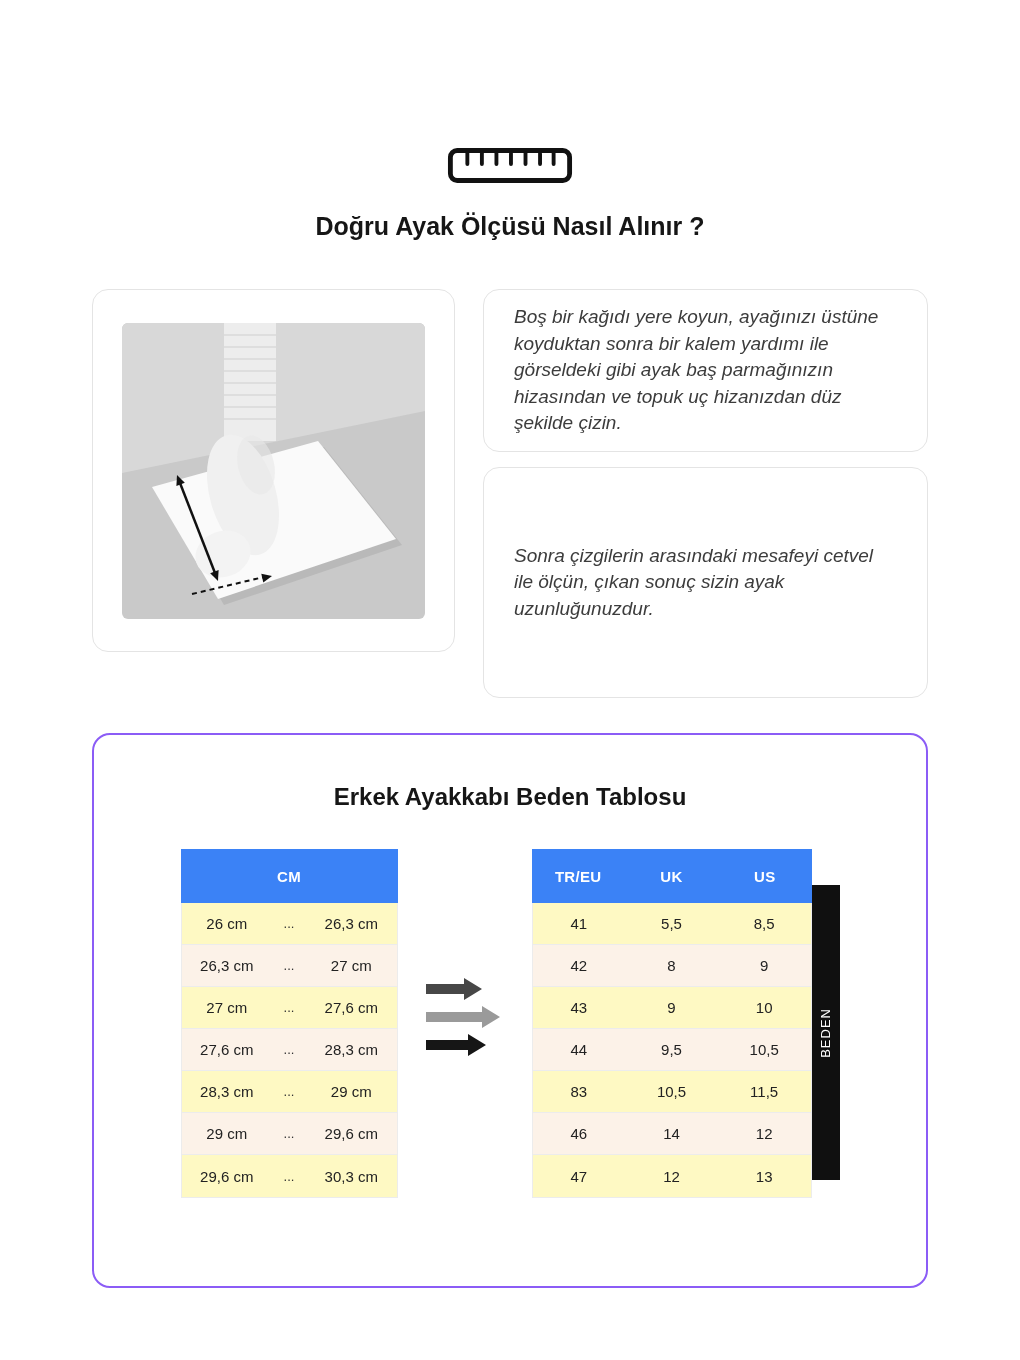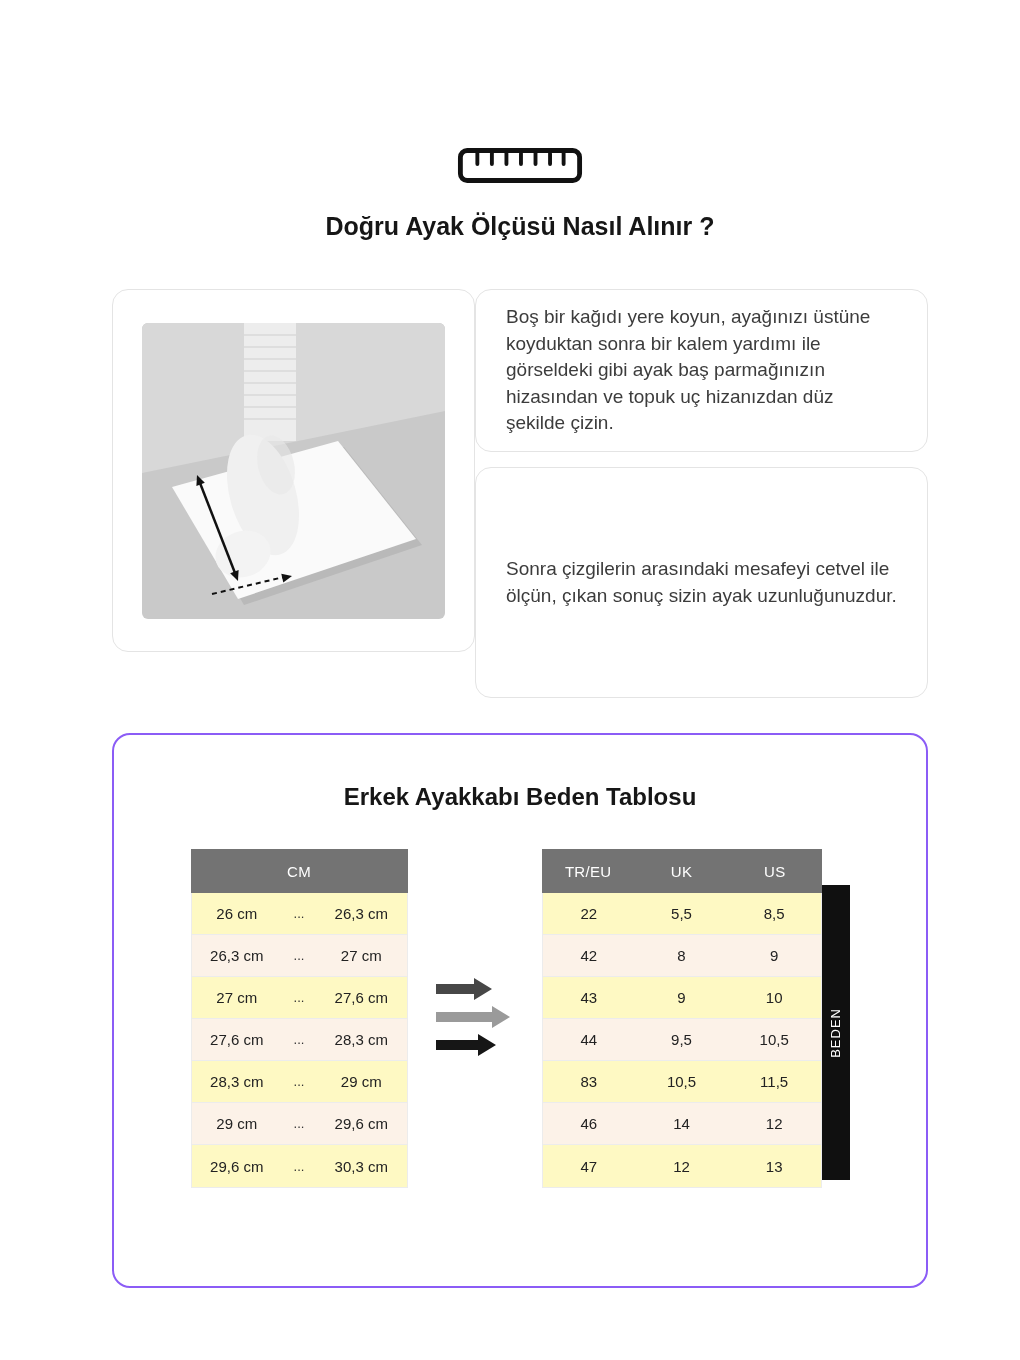--- a/index.html
+++ b/index.html
@@ -5,32 +5,31 @@
   * { box-sizing: border-box; }
   html, body { margin: 0; padding: 0; background: #ffffff; }
   .page {
     position: relative;
     width: 1020px;
     height: 1360px;
     background: #ffffff;
     font-family: "Liberation Sans", "DejaVu Sans", sans-serif;
     color: #1a1a1a;
     overflow: hidden;
-    padding-left: 20px;
   }
   .ruler-wrap { padding-top: 146px; display: flex; justify-content: center; }
   .ruler-wrap svg { display: block; }
   .page-title {
     margin: 26px 0 0;
     text-align: center;
     font-size: 25px;
     font-weight: 700;
     color: #161616;
   }
-  .top-row { display: flex; margin: 48px 92px 0; }
+  .top-row { display: flex; gap: 28px; margin: 48px 92px 0; font-style: italic; }
   .photo-card {
     width: 363px; height: 363px; flex: 0 0 363px;
     border: 1px solid #e4e4e4; border-radius: 16px;
     display: flex; align-items: center; justify-content: center;
     background: #fff;
   }
   .photo-card svg { border-radius: 6px; }
   .right-col { flex: 1; display: flex; flex-direction: column; gap: 15px; }
   .info-box {
     border: 1px solid #e4e4e4; border-radius: 16px;
@@ -50,23 +49,23 @@
     background: #fff;
   }
   .chart-title {
     margin: 48px 0 0;
     text-align: center;
     font-size: 24px; font-weight: 700; color: #161616;
   }
   .tables { display: flex; justify-content: center; margin-top: 38px; }
 
   .tbl-head {
-    height: 44px; background: #737373; color: #ffffff;
+    height: 54px; background: #3b82f6; color: #ffffff;
     display: flex; align-items: center; justify-content: center;
-    font-size: 15px; letter-spacing: .3px;
+    font-size: 15px; letter-spacing: .3px; font-weight: bold;
   }
   .tbl-head.three { display: grid; grid-template-columns: 1fr 1fr 1fr; }
   .tbl-head.three span { text-align: center; }
 
   .cm-table { width: 217px; }
   .rows-wrap { border: 1px solid #ececec; border-top: none; background: #fff; }
   .row {
     height: 42px;
     display: grid; align-items: center;
     text-align: center;
@@ -219,21 +218,21 @@
 
       <div class="right-group">
         <div class="size-table">
           <div class="tbl-head three">
             <span>TR/EU</span>
             <span>UK</span>
             <span>US</span>
           </div>
           <div class="rows-wrap">
             <div class="row size-row">
-              <span>22</span>
+              <span>41</span>
               <span>5,5</span>
               <span>8,5</span>
             </div>
             <div class="row size-row alt">
               <span>42</span>
               <span>8</span>
               <span>9</span>
             </div>
             <div class="row size-row">
               <span>43</span>

